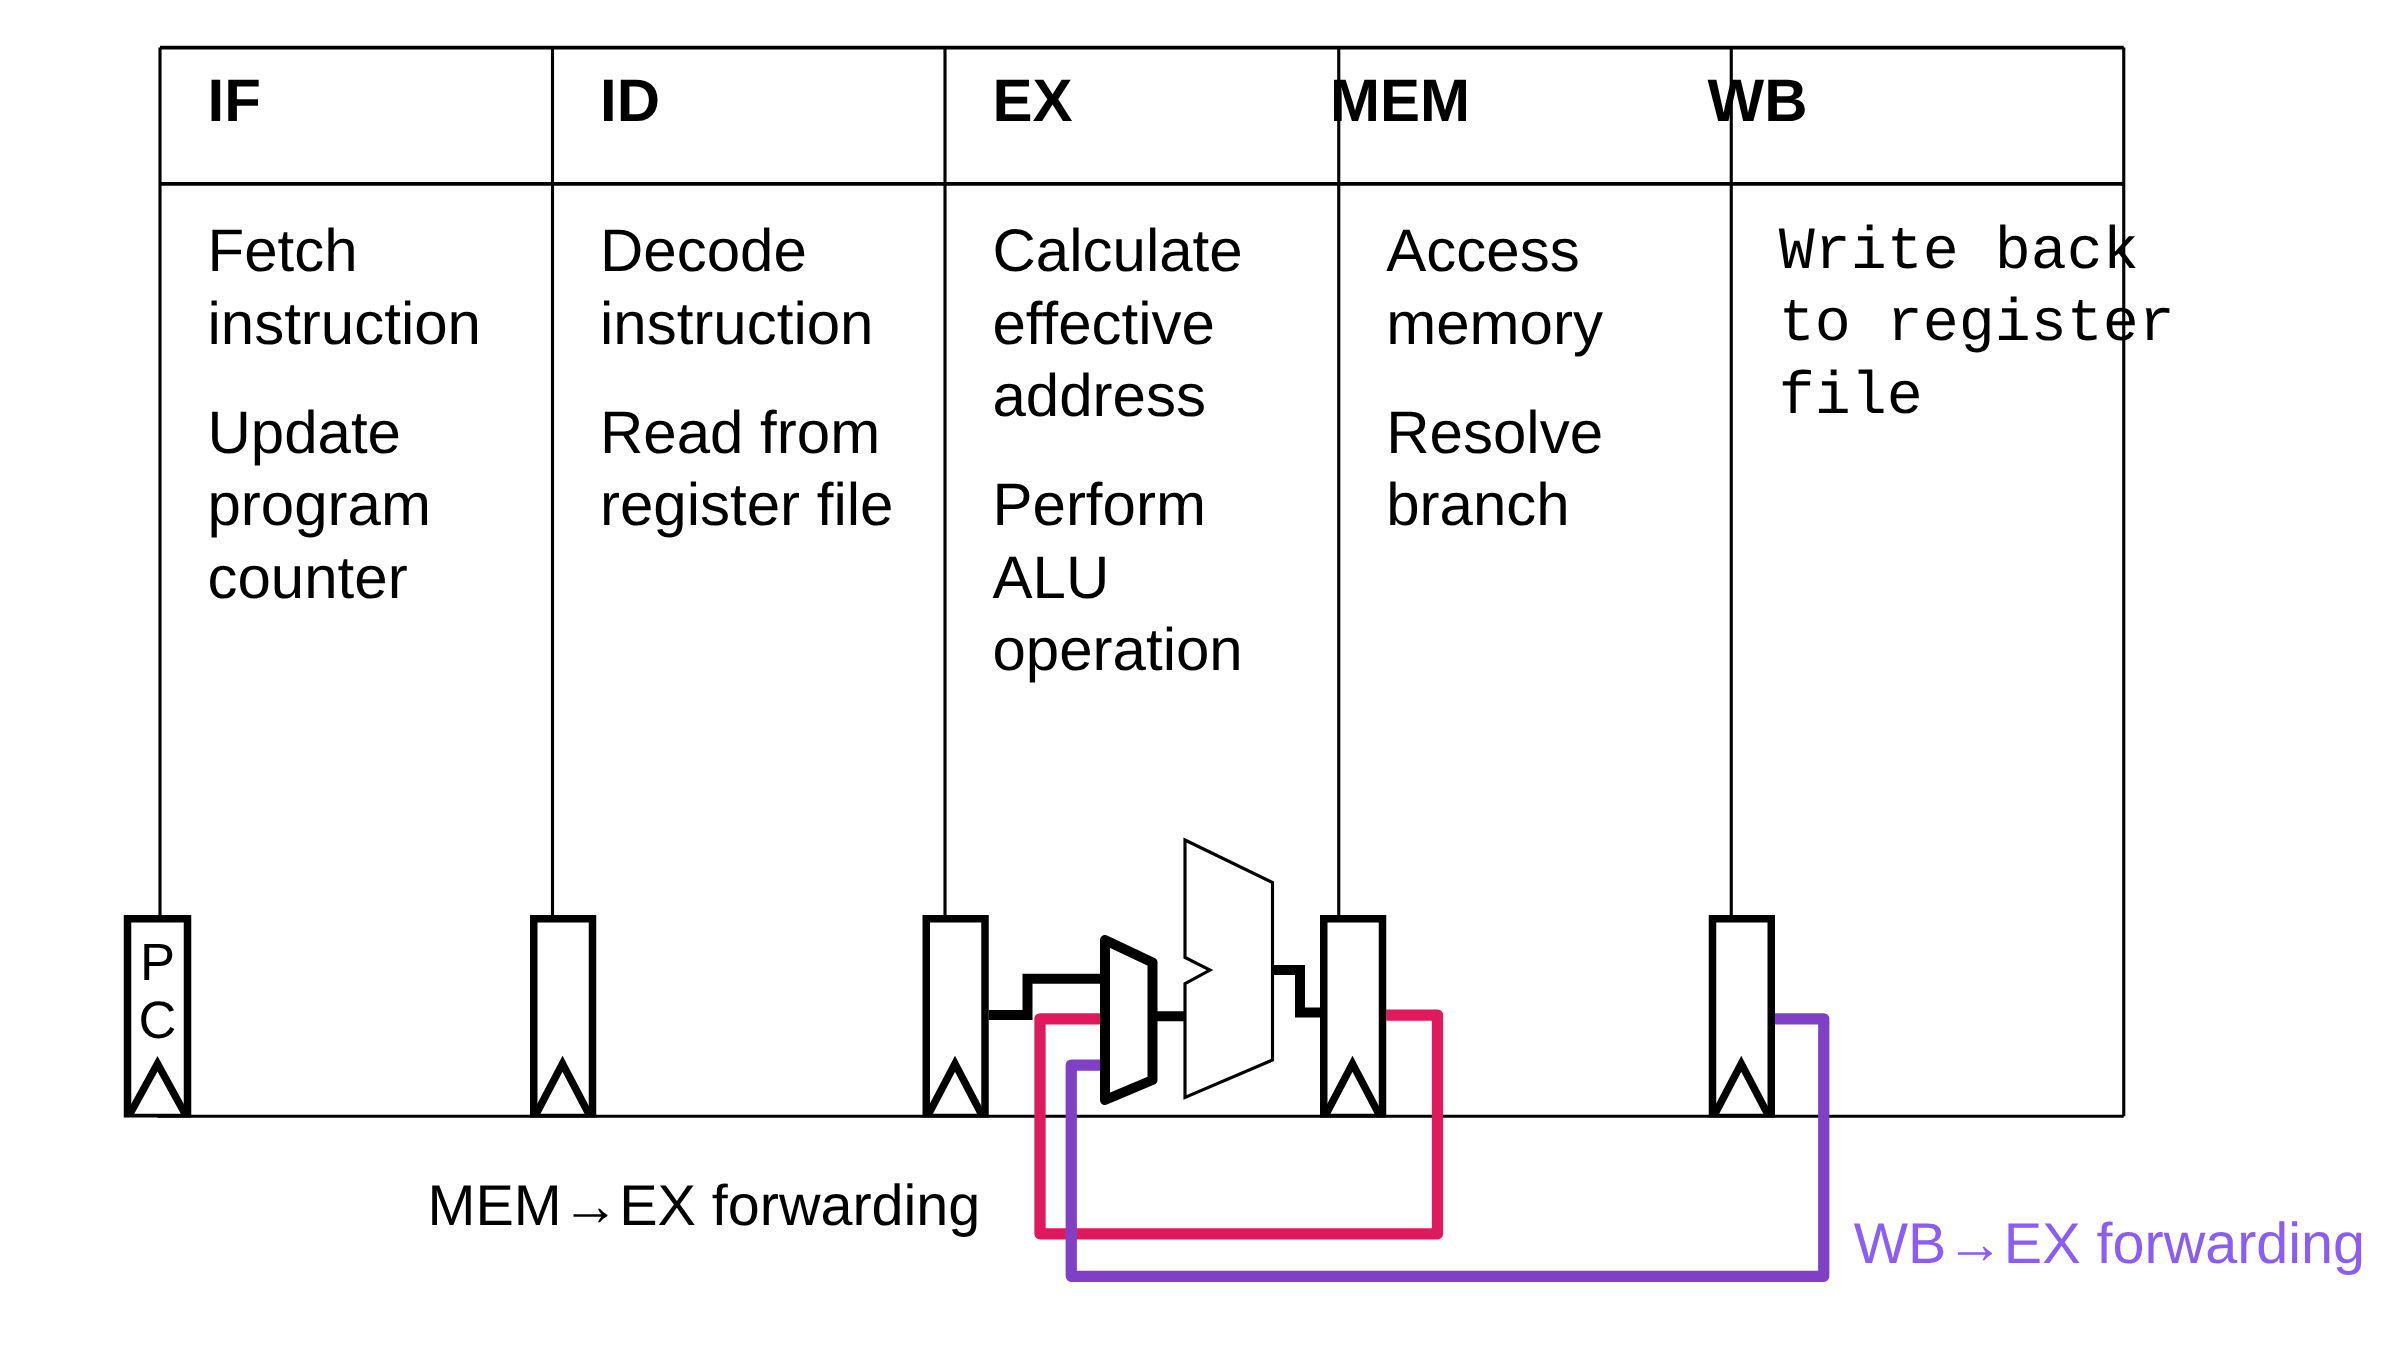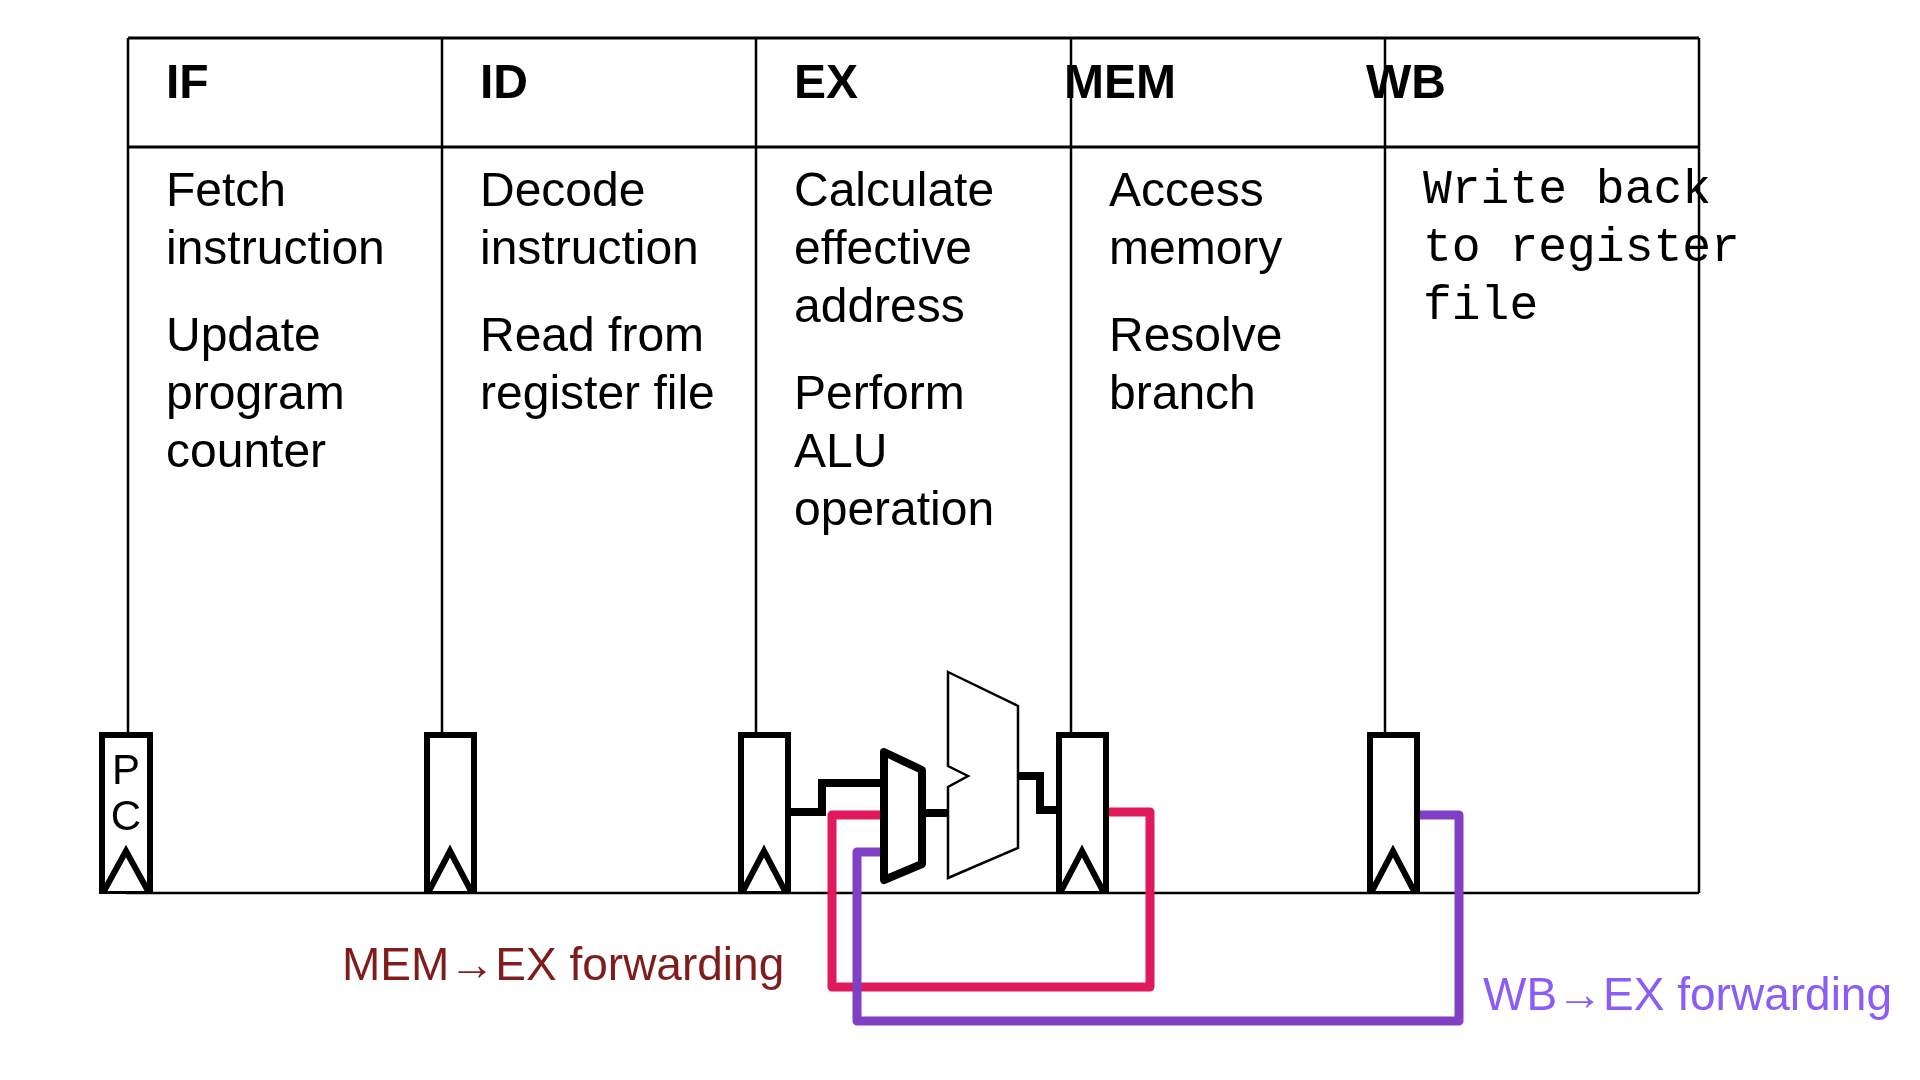--- a/index.html
+++ b/index.html
@@ -9,21 +9,21 @@
   }
   #diagram-svg{position:absolute;left:0;top:0;width:1920px;height:1080px;}
   .hdr{
     position:absolute;font-size:48px;font-weight:bold;line-height:1;
     white-space:pre;color:#000;
   }
   .cell{
     position:absolute;font-size:48px;font-weight:normal;color:#000;
   }
   .cell p{
-    margin:0 0 29px 0;line-height:58px;white-space:pre;
+    margin:12px 0 29px 0;line-height:58px;white-space:pre;
   }
   .pc-label{
     position:absolute;font-size:42px;line-height:46px;white-space:pre;
     text-align:center;font-weight:normal;color:#000;
   }
   .fwd-label{
     position:absolute;font-size:46px;line-height:1;white-space:pre;font-weight:normal;
   }
 </style>
 </head>
@@ -119,16 +119,16 @@
   </div>
   <div class="cell" style="left:1423px;top:161px;font-family:Liberation Mono, monospace;">
     <p>Write back
 to register
 file</p>
   </div>
 
   <div class="pc-label" style="left:99px;top:747px;width:54px;">P
 C</div>
 
-  <div class="fwd-label" style="left:342px;top:941px;color:#7f1d1d;">MEM→EX forwarding</div>
+  <div class="fwd-label" style="left:342px;top:941px;color:#000000;">MEM→EX forwarding</div>
   <div class="fwd-label" style="left:1483px;top:971px;color:#8b5cf6;">WB→EX forwarding</div>
 
 </div>
 
 </body></html>

